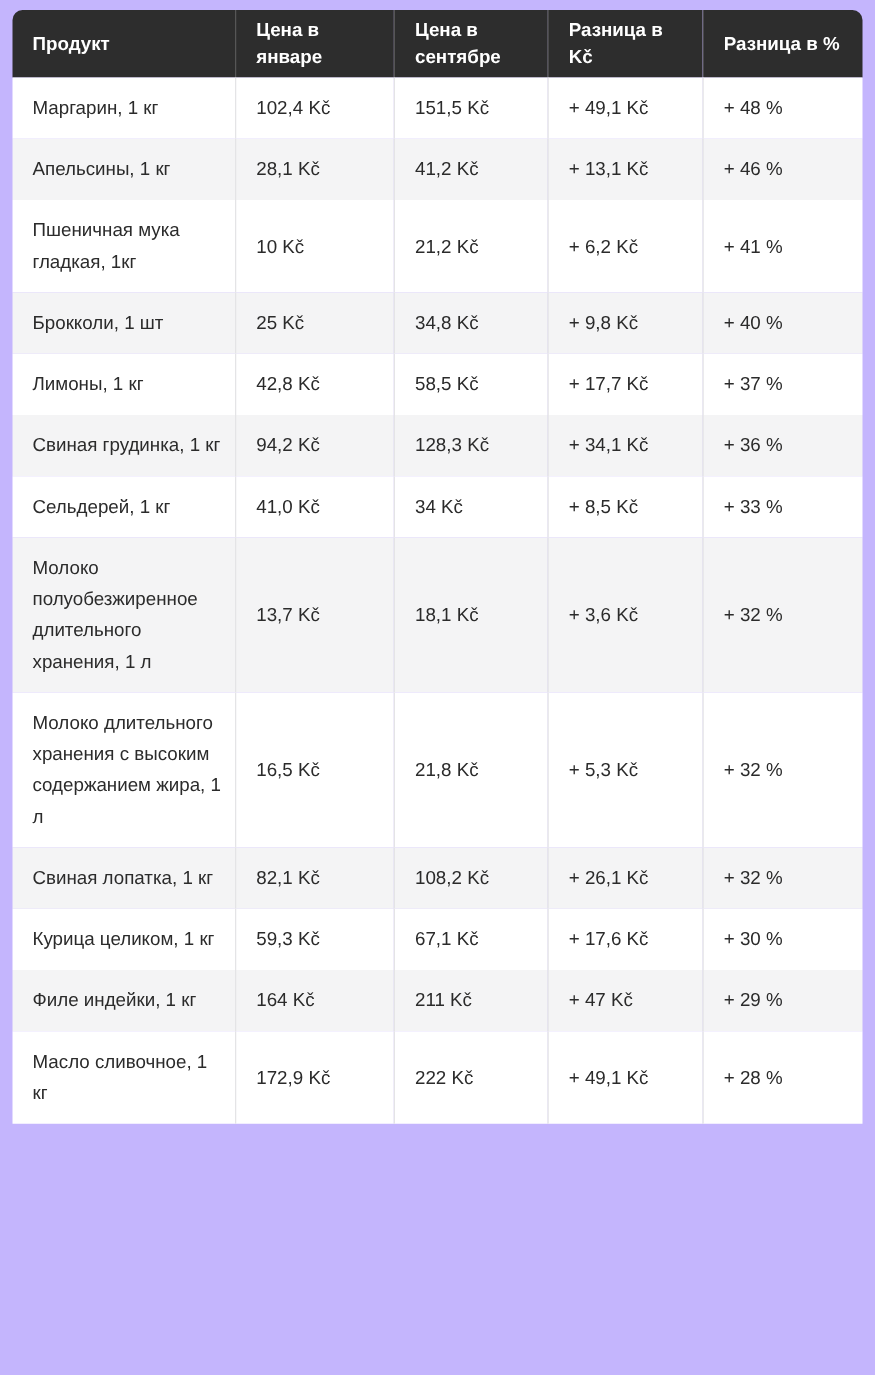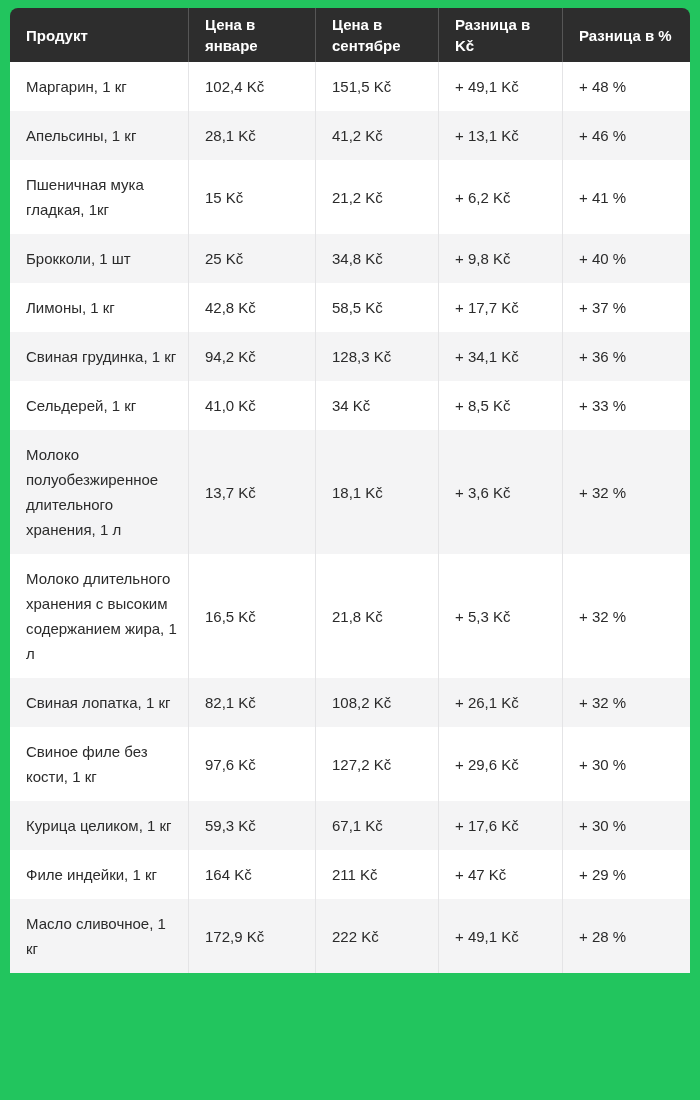--- a/index.html
+++ b/index.html
@@ -5,21 +5,21 @@
   html, body {
     margin: 0;
     padding: 0;
     background: #ffffff;
     font-family: "Liberation Sans", "DejaVu Sans", sans-serif;
   }
   .page {
     width: 700px;
     height: 1100px;
     overflow: hidden;
-    background: #22c55e;
+    background: #c4b5fd;
     box-sizing: border-box;
     padding: 8px 10px 0 10px;
   }
   table.price-table {
     width: 680px;
     border-collapse: separate;
     border-spacing: 0;
     table-layout: fixed;
   }
   col.c-product  { width: 178px; }
@@ -88,21 +88,21 @@
         </tr>
         <tr>
           <td>Апельсины, 1 кг</td>
           <td>28,1 Kč</td>
           <td>41,2 Kč</td>
           <td>+ 13,1 Kč</td>
           <td>+ 46 %</td>
         </tr>
         <tr>
           <td>Пшеничная мука гладкая, 1кг</td>
-          <td>15 Kč</td>
+          <td>10 Kč</td>
           <td>21,2 Kč</td>
           <td>+ 6,2 Kč</td>
           <td>+ 41 %</td>
         </tr>
         <tr>
           <td>Брокколи, 1 шт</td>
           <td>25 Kč</td>
           <td>34,8 Kč</td>
           <td>+ 9,8 Kč</td>
           <td>+ 40 %</td>
@@ -143,27 +143,20 @@
           <td>+ 32 %</td>
         </tr>
         <tr>
           <td>Свиная лопатка, 1 кг</td>
           <td>82,1 Kč</td>
           <td>108,2 Kč</td>
           <td>+ 26,1 Kč</td>
           <td>+ 32 %</td>
         </tr>
         <tr>
-          <td>Свиное филе без кости, 1 кг</td>
-          <td>97,6 Kč</td>
-          <td>127,2 Kč</td>
-          <td>+ 29,6 Kč</td>
-          <td>+ 30 %</td>
-        </tr>
-        <tr>
           <td>Курица целиком, 1 кг</td>
           <td>59,3 Kč</td>
           <td>67,1 Kč</td>
           <td>+ 17,6 Kč</td>
           <td>+ 30 %</td>
         </tr>
         <tr>
           <td>Филе индейки, 1 кг</td>
           <td>164 Kč</td>
           <td>211 Kč</td>

